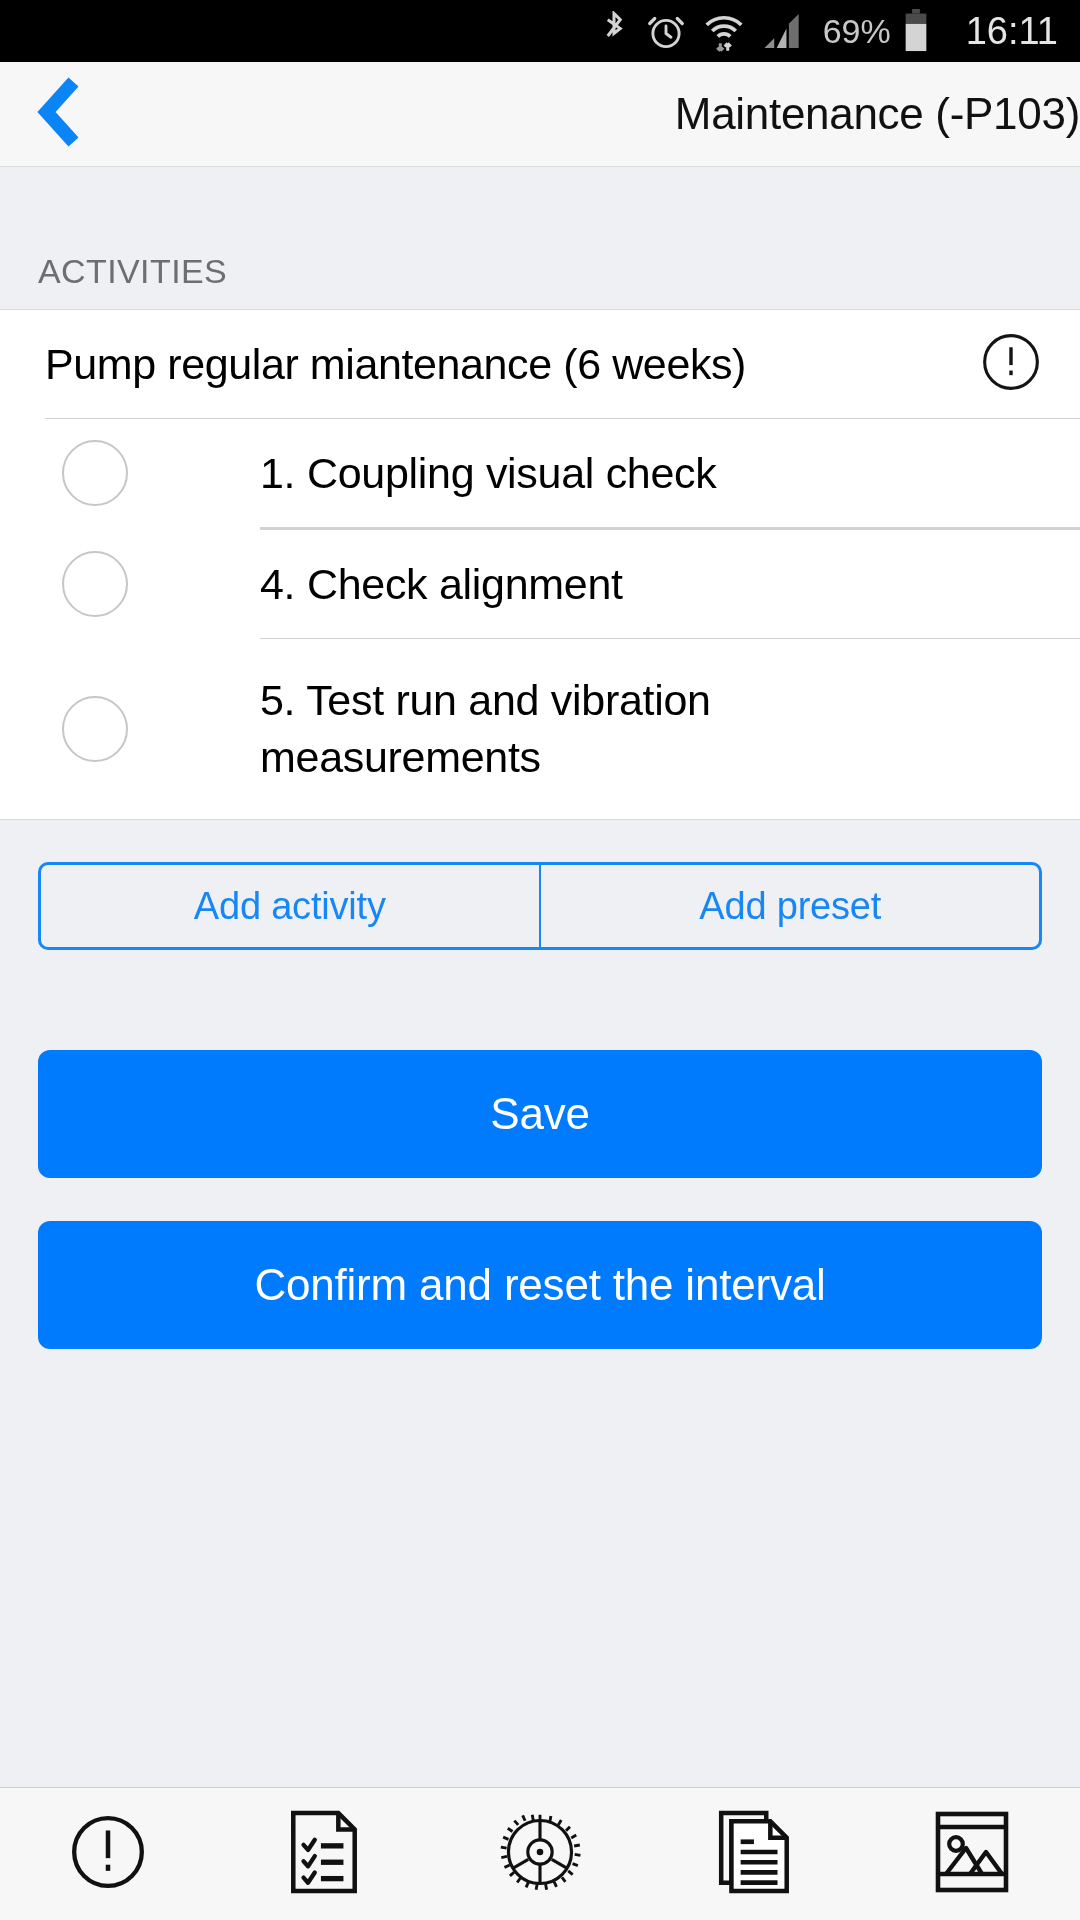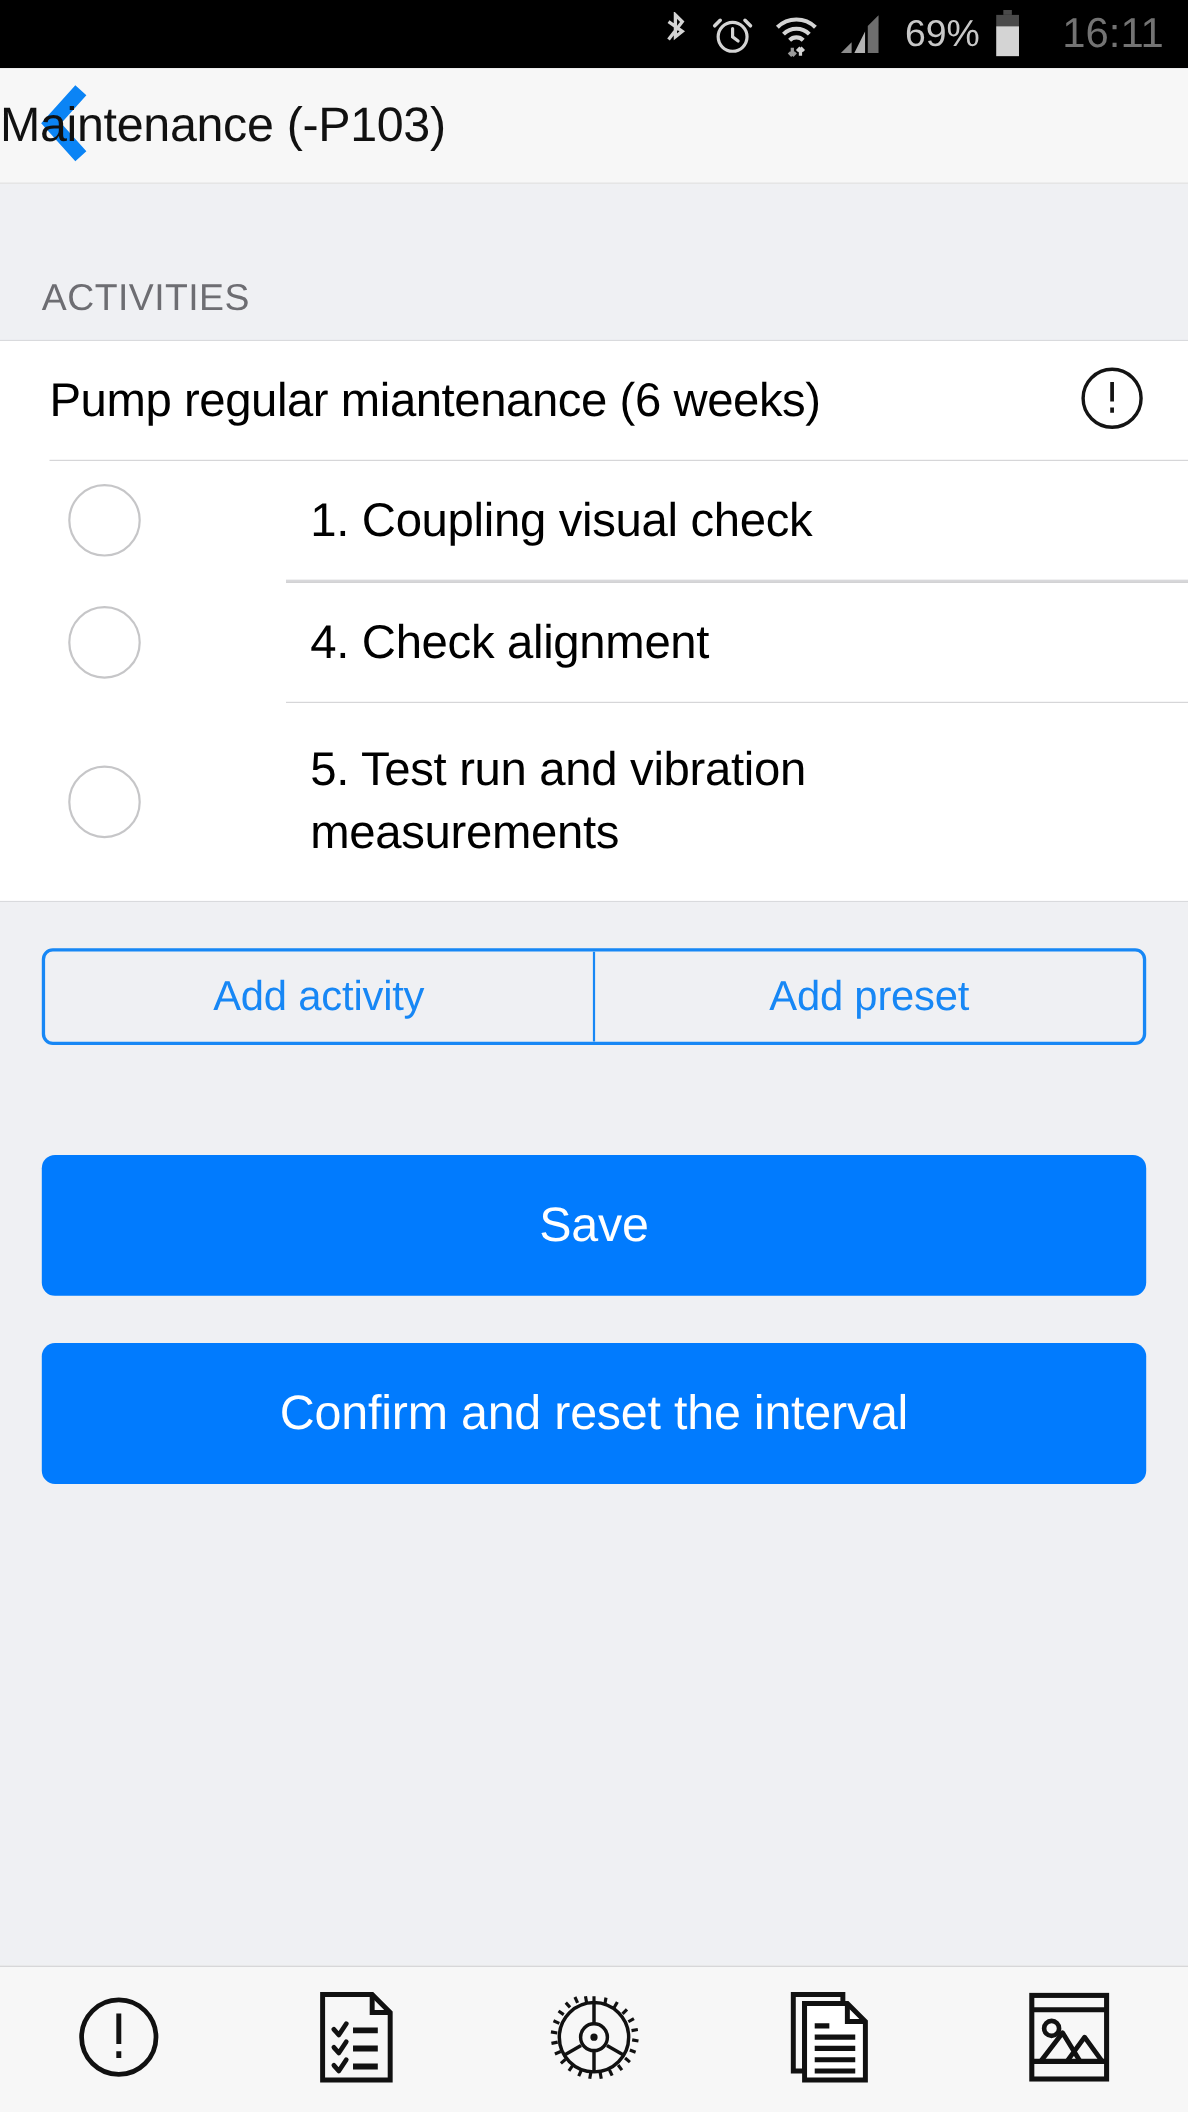--- a/index.html
+++ b/index.html
@@ -30,21 +30,21 @@
     flex: 0 0 auto;
   }
   .sb-item { display: flex; align-items: center; margin-left: 17px; }
   .sb-text {
     color: #c8c8c8;
     font-size: 34px;
     letter-spacing: 0px;
     line-height: 1;
   }
   .sb-time {
-    color: #737373;
+    color: #e5e5e5;
     font-size: 38px;
     margin-left: 20px;
     line-height: 1;
   }
   .sb-icon { display: block; }
 
   
   .navbar {
     height: 105px;
     background: #f7f7f7;
@@ -58,21 +58,21 @@
     width: 120px;
     height: 100%;
     display: flex;
     align-items: center;
     justify-content: center;
     cursor: pointer;
   }
   .nav-title {
     position: absolute;
     left: 0; right: 0;
-    text-align: left;
+    text-align: right;
     font-size: 44px;
     color: #111111;
     pointer-events: none;
     letter-spacing: -0.3px;
   }
 
   
   .body {
     flex: 1 1 auto;
     display: flex;
@@ -125,21 +125,20 @@
     height: 1px;
     background: #d2d2d4;
     margin-left: 45px;
   }
 
   .task-row {
     display: flex;
     align-items: center;
     min-height: 108px;
     padding-left: 0;
-    gap: 22px;
   }
   .task-check {
     width: 260px;
     flex: 0 0 auto;
     display: flex;
     align-items: center;
     justify-content: center;
     padding-right: 70px;
     cursor: pointer;
   }

